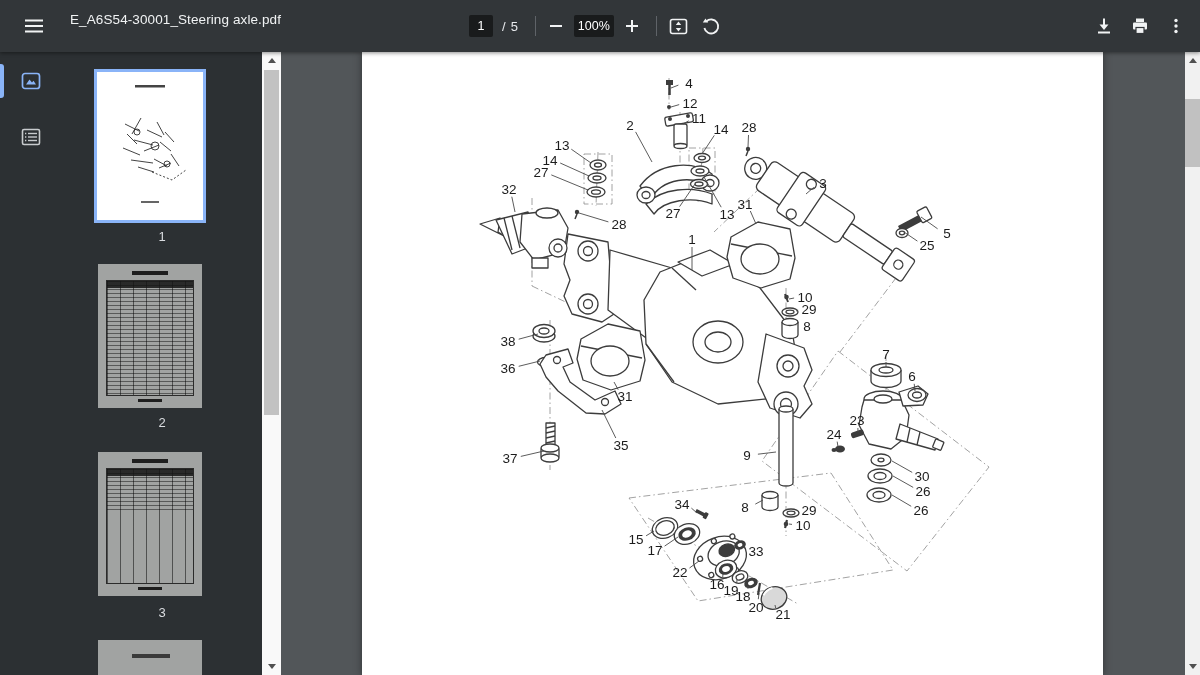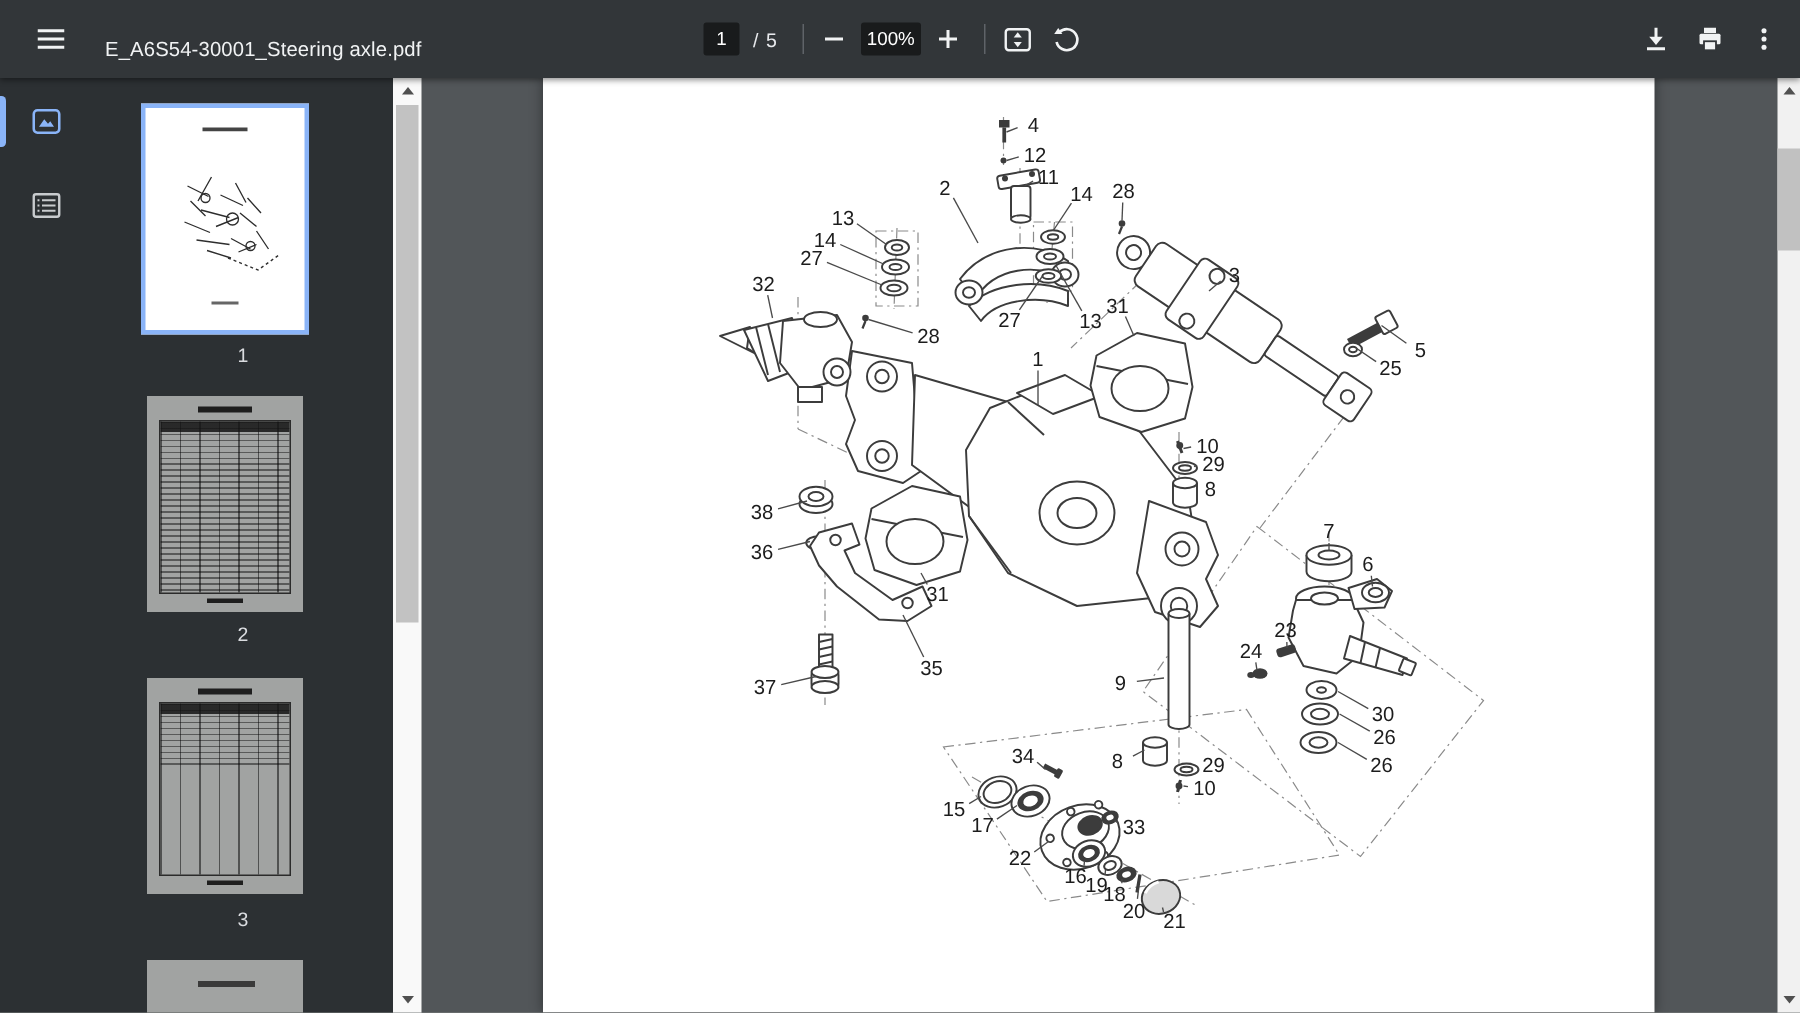--- a/index.html
+++ b/index.html
@@ -3,21 +3,21 @@
 <meta charset="utf-8">
 <style>
   * { box-sizing: border-box; margin: 0; padding: 0; }
   html,body { width:1200px; height:675px; overflow:hidden; background:#525659;
               font-family:"Liberation Sans", sans-serif; }
 
   
   .toolbar { position:absolute; top:0; left:0; width:1200px; height:52px;
              background:#323639; z-index:30; box-shadow:0 1px 4px rgba(0,0,0,.45);
              display:flex; align-items:center; }
-  .tb-left { display:flex; align-items:flex-end; padding-left:20px; gap:22px; }
+  .tb-left { display:flex; align-items:flex-start; padding-left:20px; gap:22px; }
   .tb-title { color:#f1f3f4; font-size:13.5px; letter-spacing:.1px; }
   .tb-center { position:absolute; left:469px; top:0; height:52px; display:flex; align-items:center; }
   .pagebox { width:24px; height:22px; background:#191b1c; border:none; border-radius:2px;
              color:#fff; font-size:12.5px; text-align:center; font-family:"Liberation Sans",sans-serif; }
   .pg-sep { color:#e8eaed; font-size:13px; margin-left:9px; }
   .pg-count { color:#e8eaed; font-size:13px; margin-left:5px; }
   .vsep { width:1px; height:20px; background:#5f6368; margin-left:17px; }
   .tbtn { width:28px; height:28px; border:none; background:transparent; border-radius:50%;
           display:flex; align-items:center; justify-content:center; cursor:pointer; padding:0; }
   .zoombox { width:40px; height:22px; background:#191b1c; border:none; border-radius:2px;

